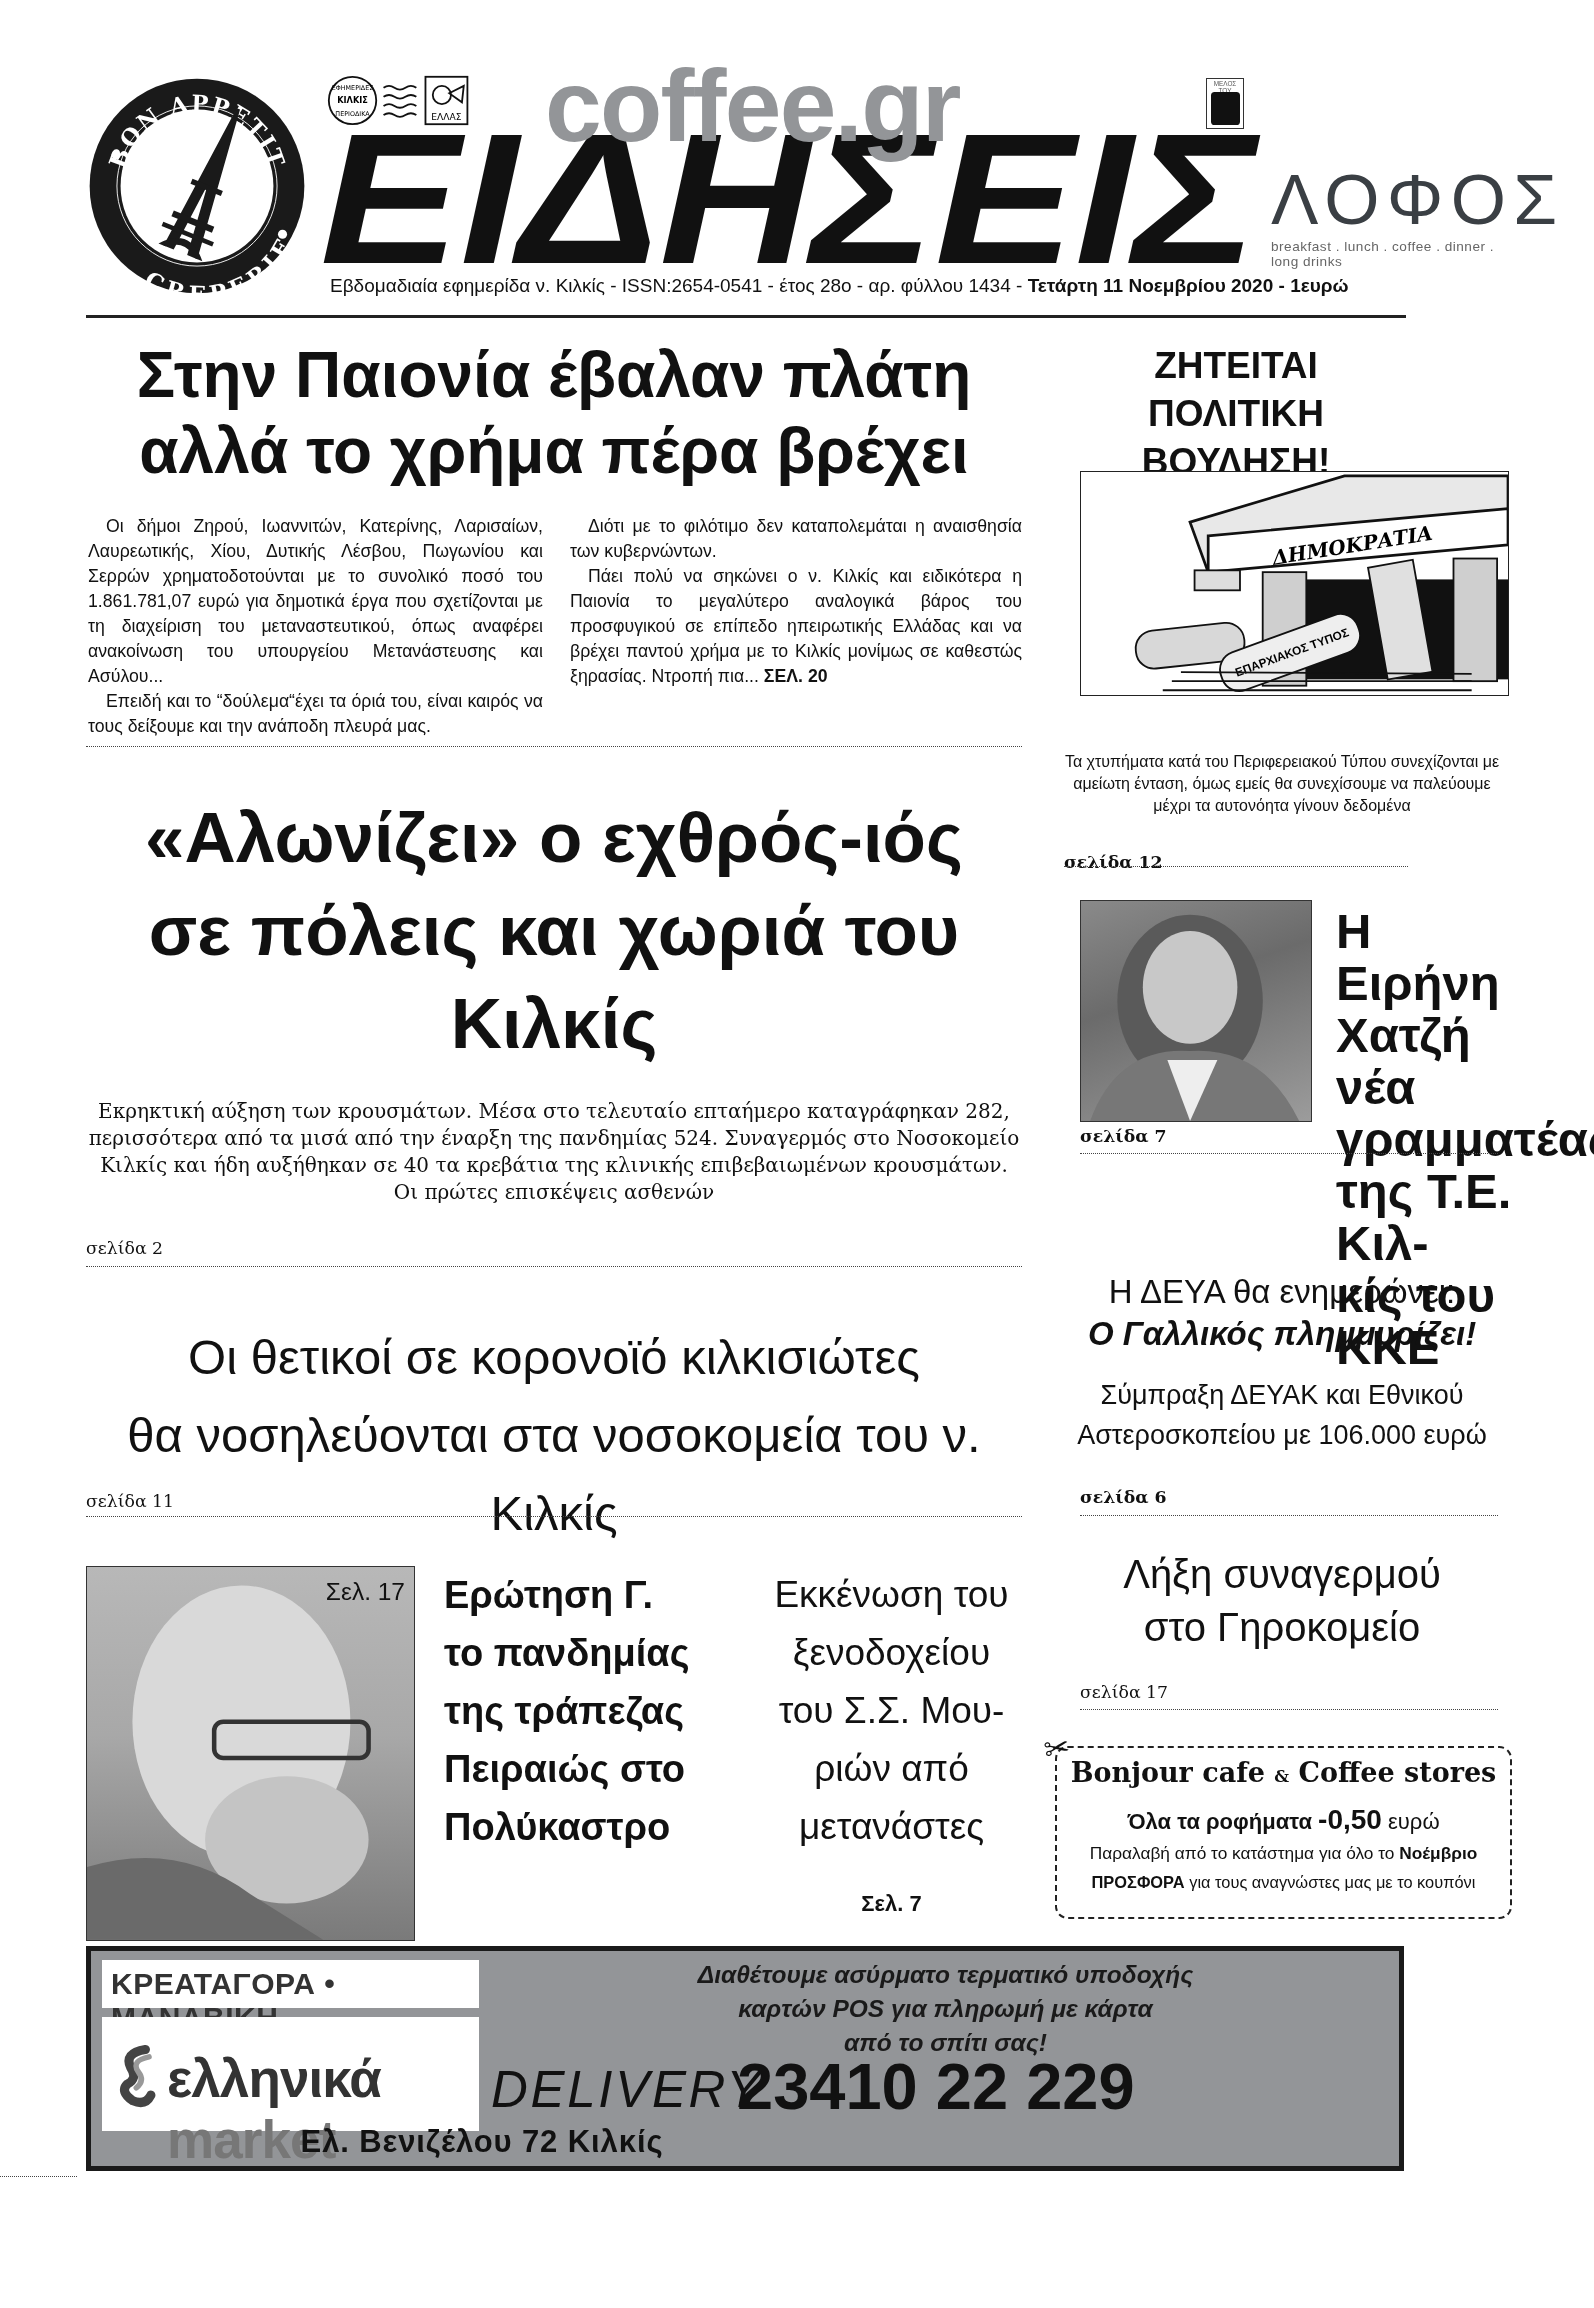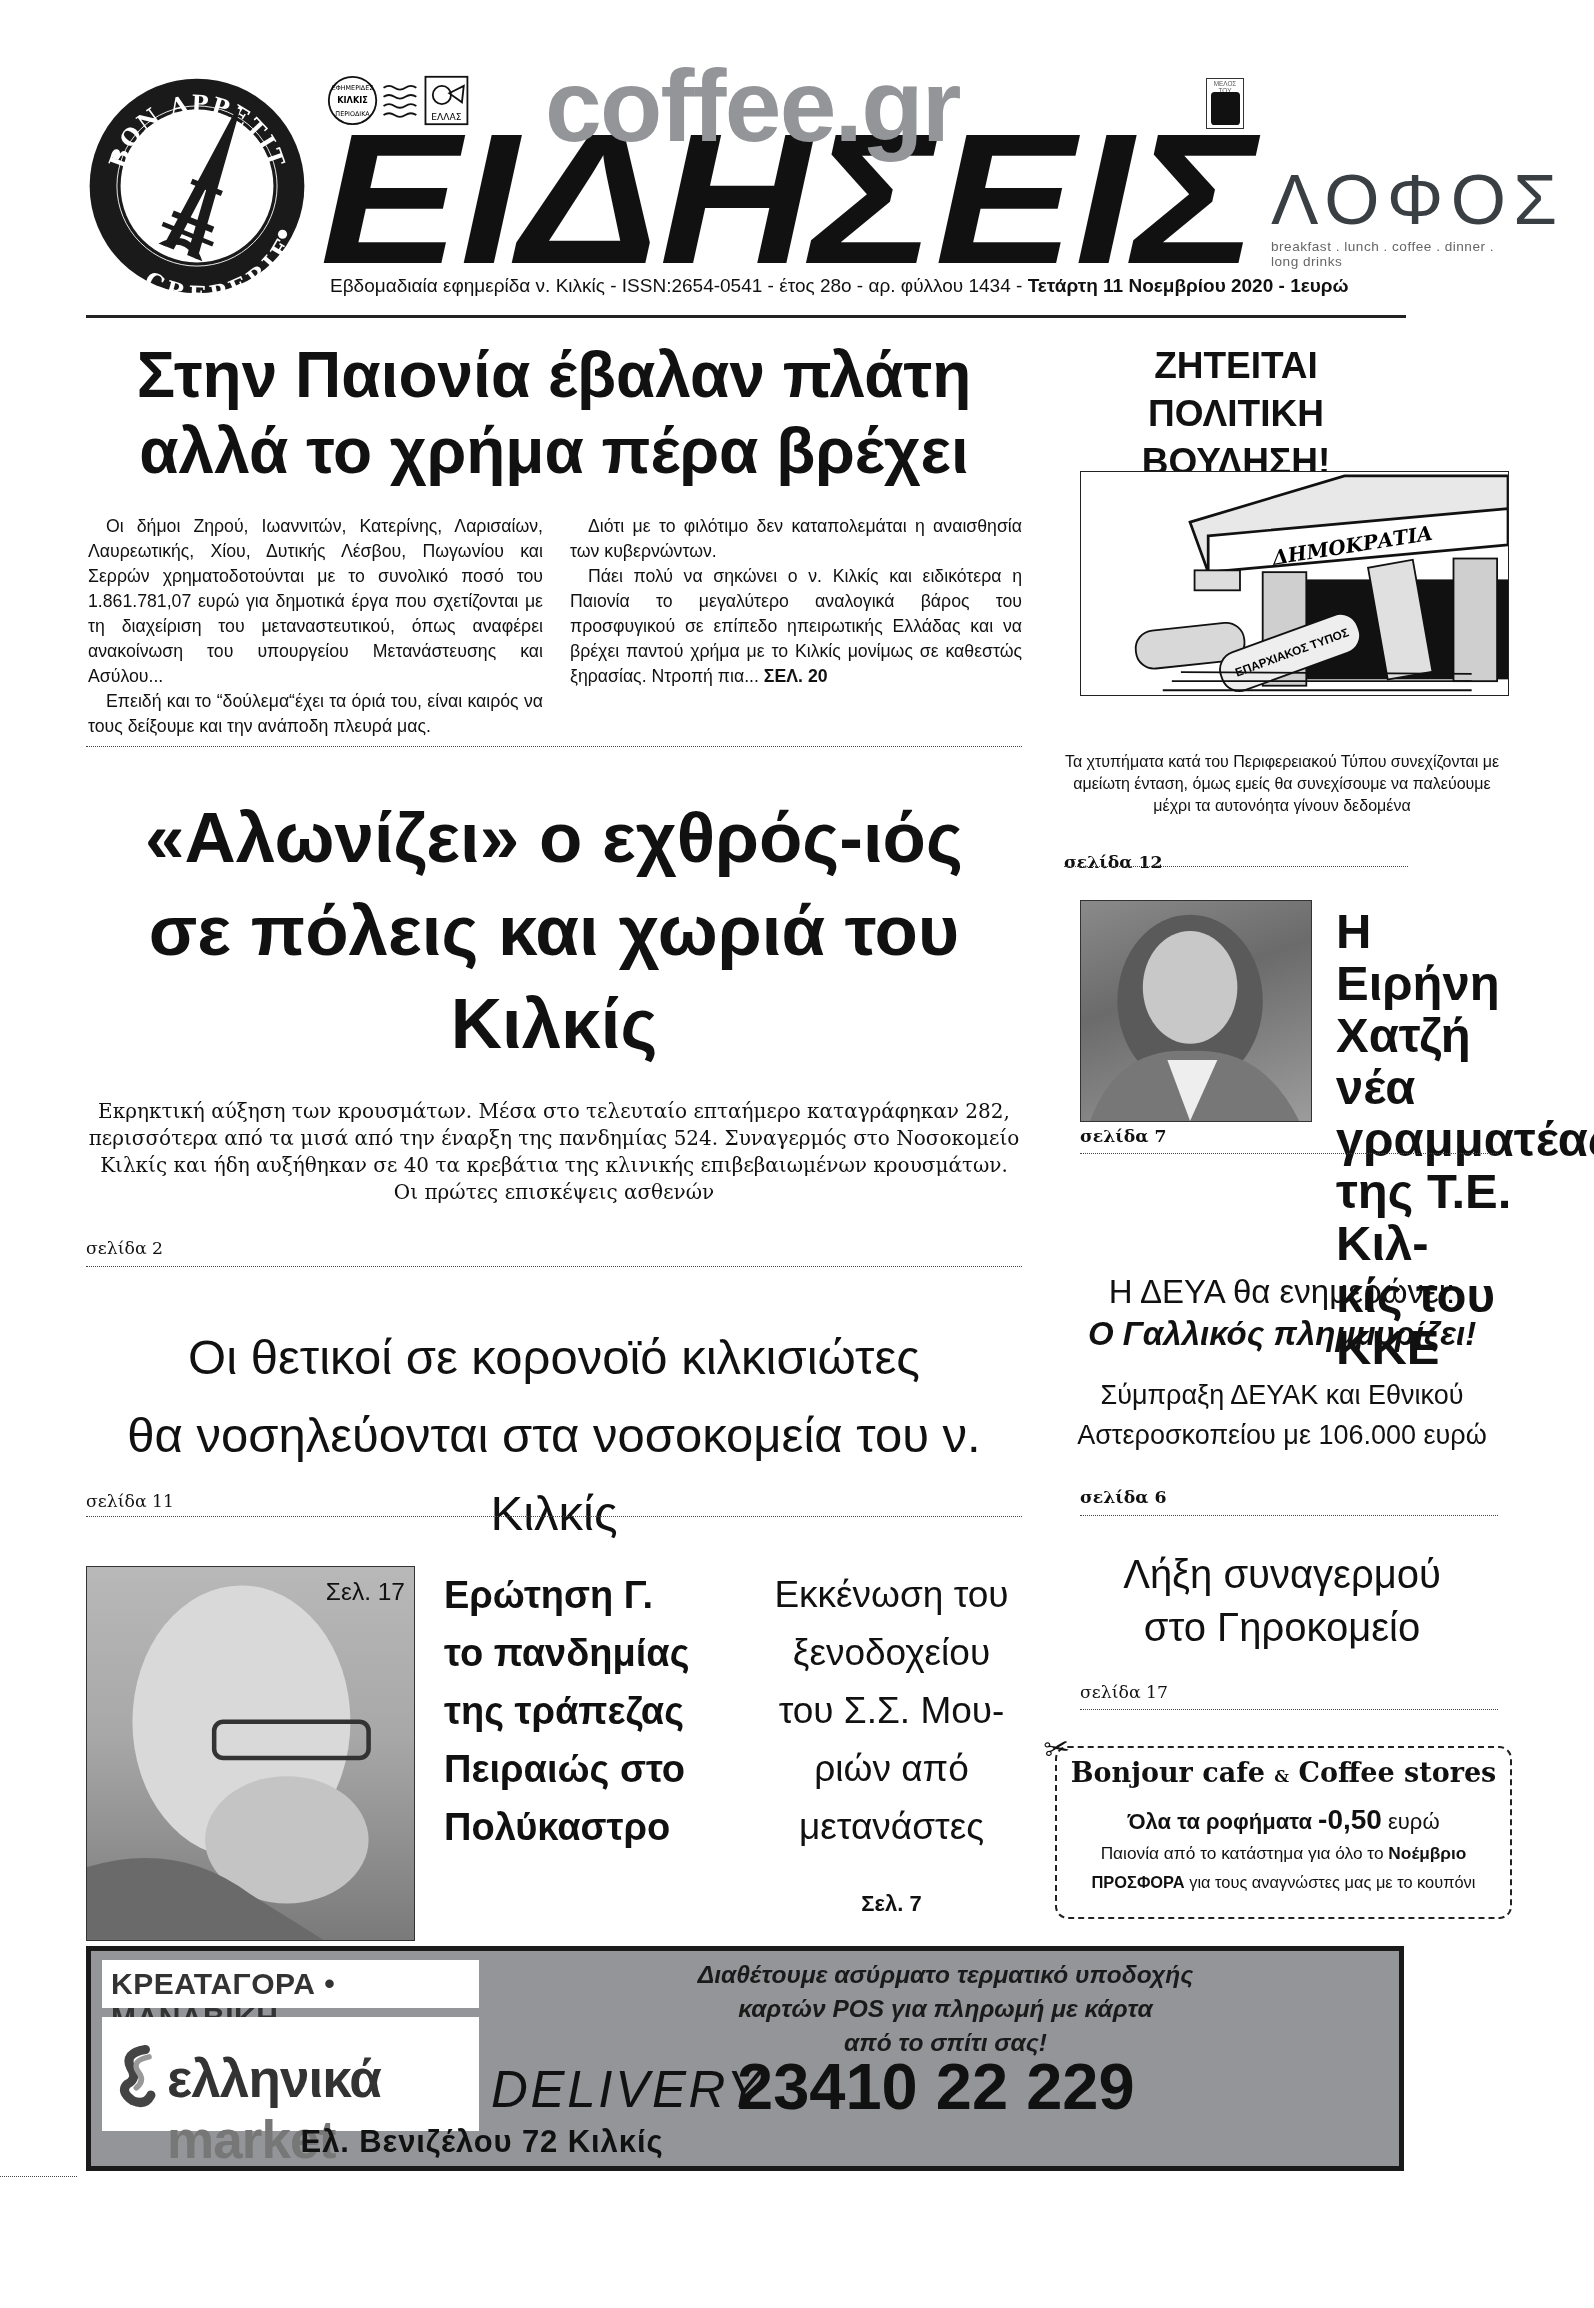--- a/index.html
+++ b/index.html
@@ -276,21 +276,21 @@
     <span>Bonjour cafe</span>
     <small>&amp;</small>
     <span>Coffee stores</span>
   </div>
   <div class="t2 cond">
     <b>Όλα τα ροφήματα</b>
     <span class="big">-0,50</span>
     <span>ευρώ</span>
   </div>
   <div class="t3 cond">
-    <span>Παιονία από το κατάστημα για όλο το </span><b>Νοέμβριο</b>
+    <span>Παραλαβή από το κατάστημα για όλο το </span><b>Νοέμβριο</b>
   </div>
   <div class="t4 cond">
     <b>ΠΡΟΣΦΟΡΑ</b><span> για τους αναγνώστες μας με το κουπόνι</span>
   </div>
 </div>
 
 <div class="dotted" style="left:0px; top:2176px; width:77px;"></div>
 <div class="abs" id="ad">
   <div id="ad-box1">
     <span>ΚΡΕΑΤΑΓΟΡΑ • ΜΑΝΑΒΙΚΗ</span>

